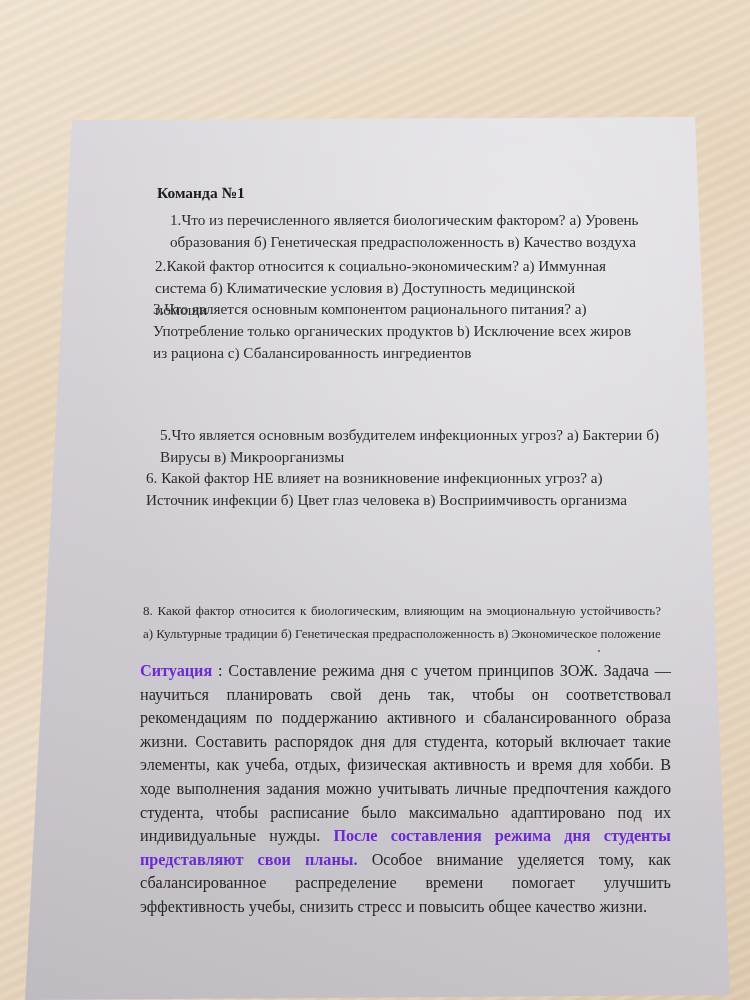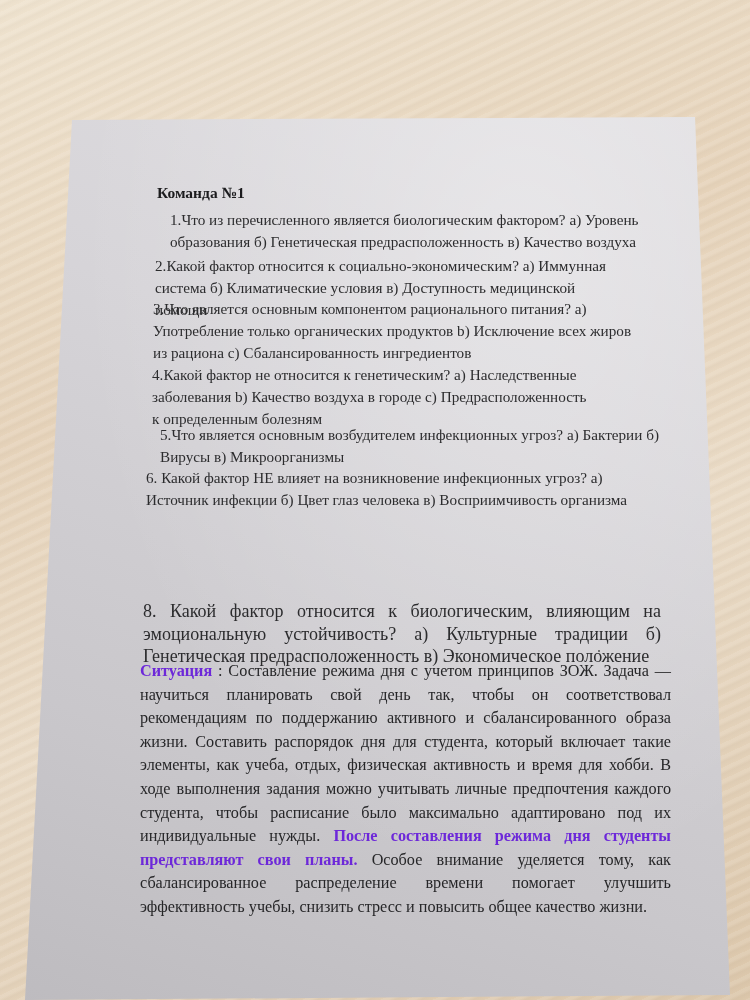--- a/index.html
+++ b/index.html
@@ -41,21 +41,20 @@
 <body>
 
 <div class="paper"></div>
 
 <div class="content">
   <div class="title">Команда №1</div>
 
   <div class="q" style="left:170px; top:209px; width:470px;">1.Что из перечисленного является биологическим фактором? а) Уровень образования б) Генетическая предрасположенность в) Качество воздуха</div>
   <div class="q" style="left:155px; top:255px; width:475px;">2.Какой фактор относится к социально-экономическим? а) Иммунная система б) Климатические условия в) Доступность медицинской помощи</div>
   <div class="q" style="left:153px; top:298px; width:490px;">3.Что является основным компонентом рационального питания? a) Употребление только органических продуктов b) Исключение всех жиров из рациона c) Сбалансированность ингредиентов</div>
-  <div class="q" style="left:152px; top:364px; width:440px;">4.Какой фактор не относится к генетическим? a) Наследственные заболевания b) Качество воздуха в городе c) Предрасположенность к определенным болезням</div>
   <div class="q" style="left:148px; top:424px; width:515px;margin-left:12px;">5.Что является основным возбудителем инфекционных угроз? а) Бактерии б) Вирусы в) Микроорганизмы</div>
   <div class="q" style="left:146px; top:467px; width:500px;">6. Какой фактор НЕ влияет на возникновение инфекционных угроз? а) Источник инфекции б) Цвет глаз человека в) Восприимчивость организма</div>
-  <div class="q j" style="left:143px; top:600px; width:518px; line-height:22.5px; font-size:18px;">8. Какой фактор относится к биологическим, влияющим на эмоциональную устойчивость? а) Культурные традиции б) Генетическая предрасположенность в) Экономическое положение</div>
+  <div class="q j" style="left:143px; top:600px; width:518px; line-height:22.5px; font-size:13px;">8. Какой фактор относится к биологическим, влияющим на эмоциональную устойчивость? а) Культурные традиции б) Генетическая предрасположенность в) Экономическое положение</div>
 
   <div class="speck"></div>
 
   <div class="situation"><b>Ситуация</b><span> : Составление режима дня с учетом принципов ЗОЖ. Задача — научиться планировать свой день так, чтобы он соответствовал рекомендациям по поддержанию активного и сбалансированного образа жизни. Составить распорядок дня для студента, который включает такие элементы, как учеба, отдых, физическая активность и время для хобби. В ходе выполнения задания можно учитывать личные предпочтения каждого студента, чтобы расписание было максимально адаптировано под их индивидуальные нужды. </span><b>После составления режима дня студенты представляют свои планы.</b><span> Особое внимание уделяется тому, как сбалансированное распределение времени помогает улучшить эффективность учебы, снизить стресс и повысить общее качество жизни.</span></div>
 </div>
 
 </body></html>

